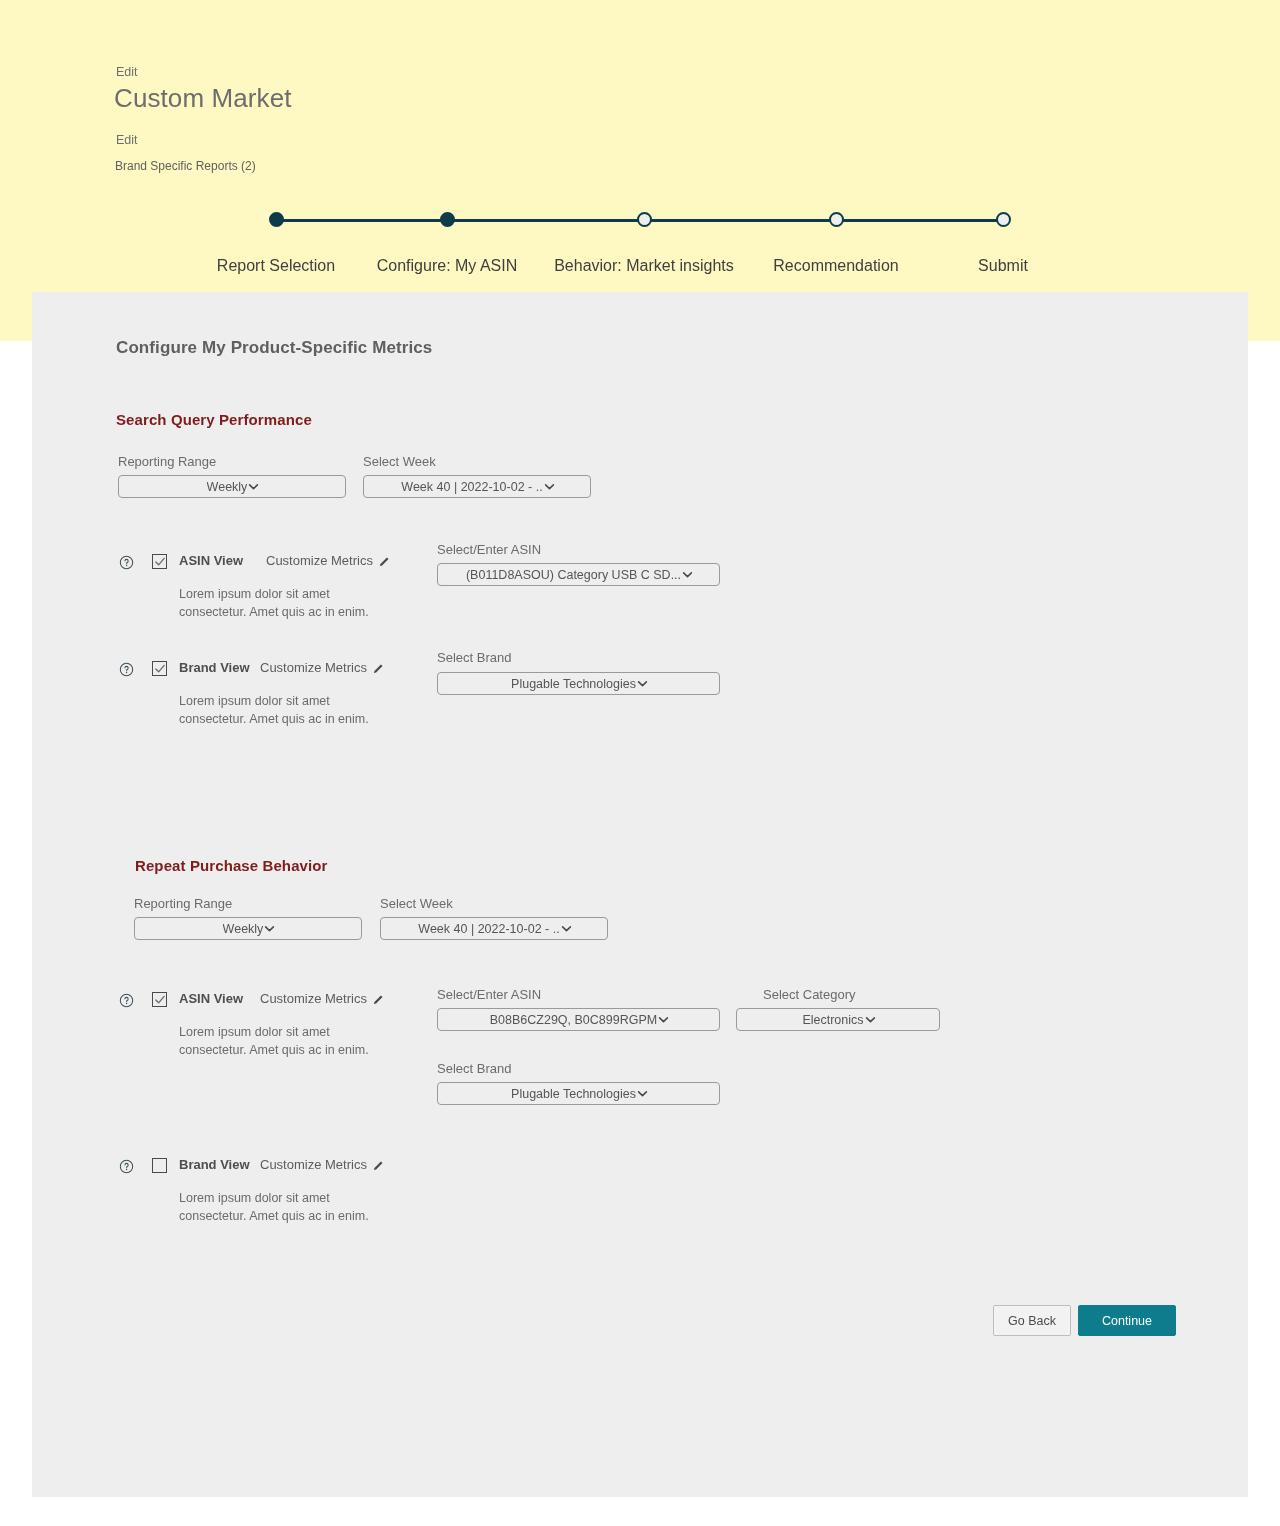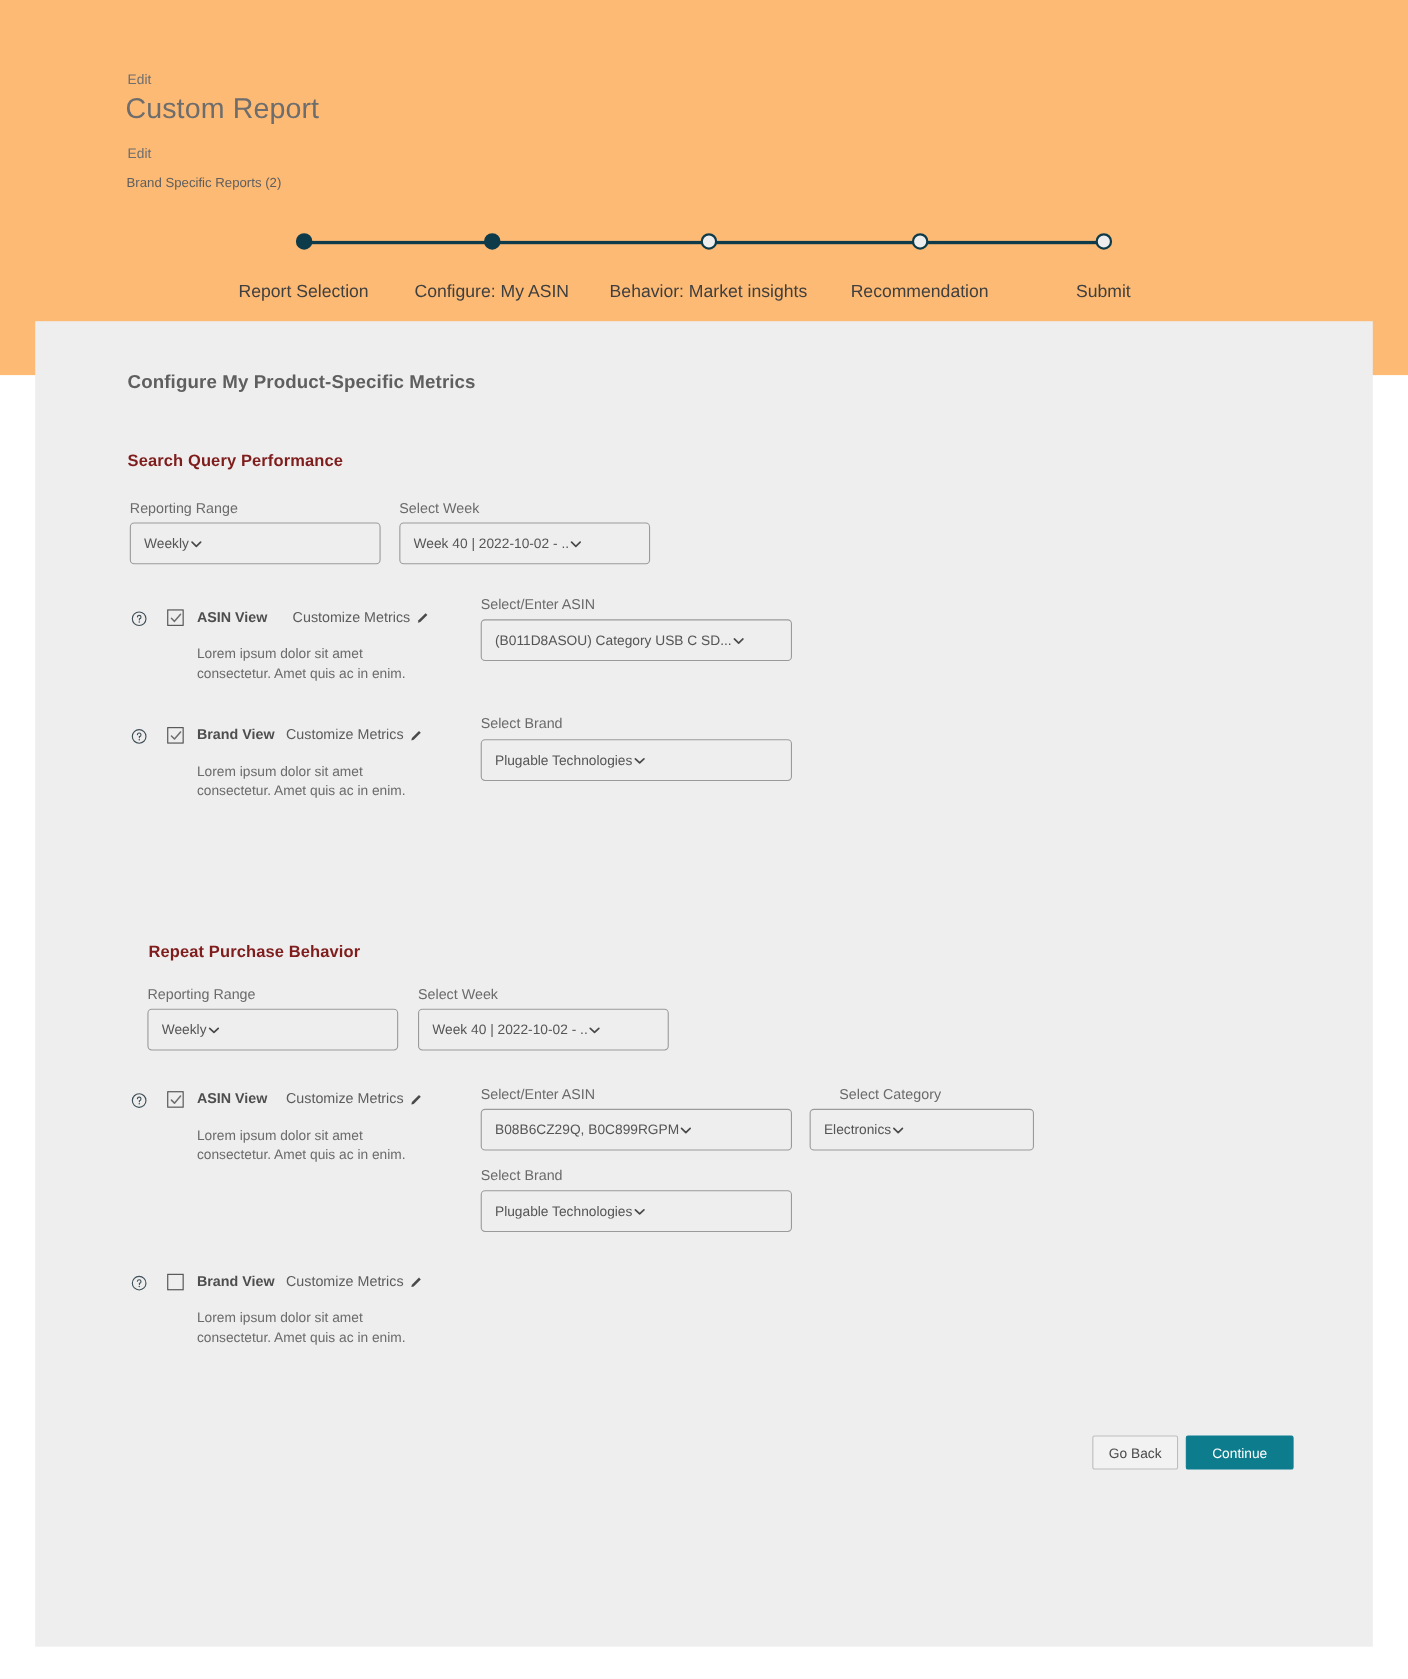--- a/index.html
+++ b/index.html
@@ -8,21 +8,21 @@
     width: 1280px; height: 1526px;
     background: #ffffff;
     font-family: "Liberation Sans", sans-serif;
     -webkit-font-smoothing: antialiased;
   }
   .page { position: relative; width: 1280px; height: 1526px; overflow: hidden; background:#ffffff; }
 
   
   .header-band {
     position: absolute; left: 0; top: 0; width: 1280px; height: 341px;
-    background: #fdba74;
+    background: #fef9c3;
   }
   .crumb-edit {
     position: absolute; font-size: 12.5px; color: #6e6e6e; line-height: 14px;
   }
   .crumb-edit.one { left: 116px; top: 65px; }
   .crumb-edit.two { left: 116px; top: 133px; }
   .page-title {
     position: absolute; left: 114px; top: 82px;
     font-size: 26px; color: #6d6d6d; font-weight: 400; line-height: 32px;
     letter-spacing: .1px;
@@ -64,23 +64,23 @@
   .section-title {
     position: absolute; font-size: 15px; font-weight: bold; color: #7f1d1d;
     letter-spacing: .1px;
   }
 
   .fieldlabel {
     position: absolute; font-size: 13px; color: #6b6b6b; line-height: 16px;
   }
 
   .select {
-    position: absolute; height: 38px; border: 1px solid #9a9a9a;
+    position: absolute; height: 23px; border: 1px solid #9a9a9a;
     border-radius: 4px; background: #eeeeee;
-    display: flex; align-items: center; justify-content: flex-start;
+    display: flex; align-items: center; justify-content: center;
     padding: 0 9px 0 12px;
   }
   .select span.val {
     font-size: 12.5px; color: #555555; white-space: nowrap; overflow: hidden;
   }
   .chev { flex: none; width: 13px; height: 13px; display:block; }
   .chev svg { display:block; }
   .help-icon { position: absolute; width: 15px; height: 15px; }
   .help-icon svg { display: block; }
 
@@ -119,21 +119,21 @@
     background: #0d7d8e; color: #ffffff; border: 1px solid #0d7d8e;
   }
 </style>
 </head>
 <body>
 
 <div class="page">
 
   <div class="header-band">
     <div class="crumb-edit one">Edit</div>
-    <div class="page-title">Custom Report</div>
+    <div class="page-title">Custom Market</div>
     <div class="crumb-edit two">Edit</div>
     <div class="report-name">Brand Specific Reports (2)</div>
 
     <div class="stepper" id="stepper">
         <div class="step-line" style="left: 276px; width: 171px; top: 7px; position: absolute;"></div>
         <div class="step-line" style="left: 447px; width: 197px; top: 7px; position: absolute;"></div>
         <div class="step-line" style="left: 644px; width: 192px; top: 7px; position: absolute;"></div>
         <div class="step-line" style="left: 836px; width: 167px; top: 7px; position: absolute;"></div>
         <div class="step" style="left: 276px; top: 0px;">
           <div class="step-dot done"></div>

